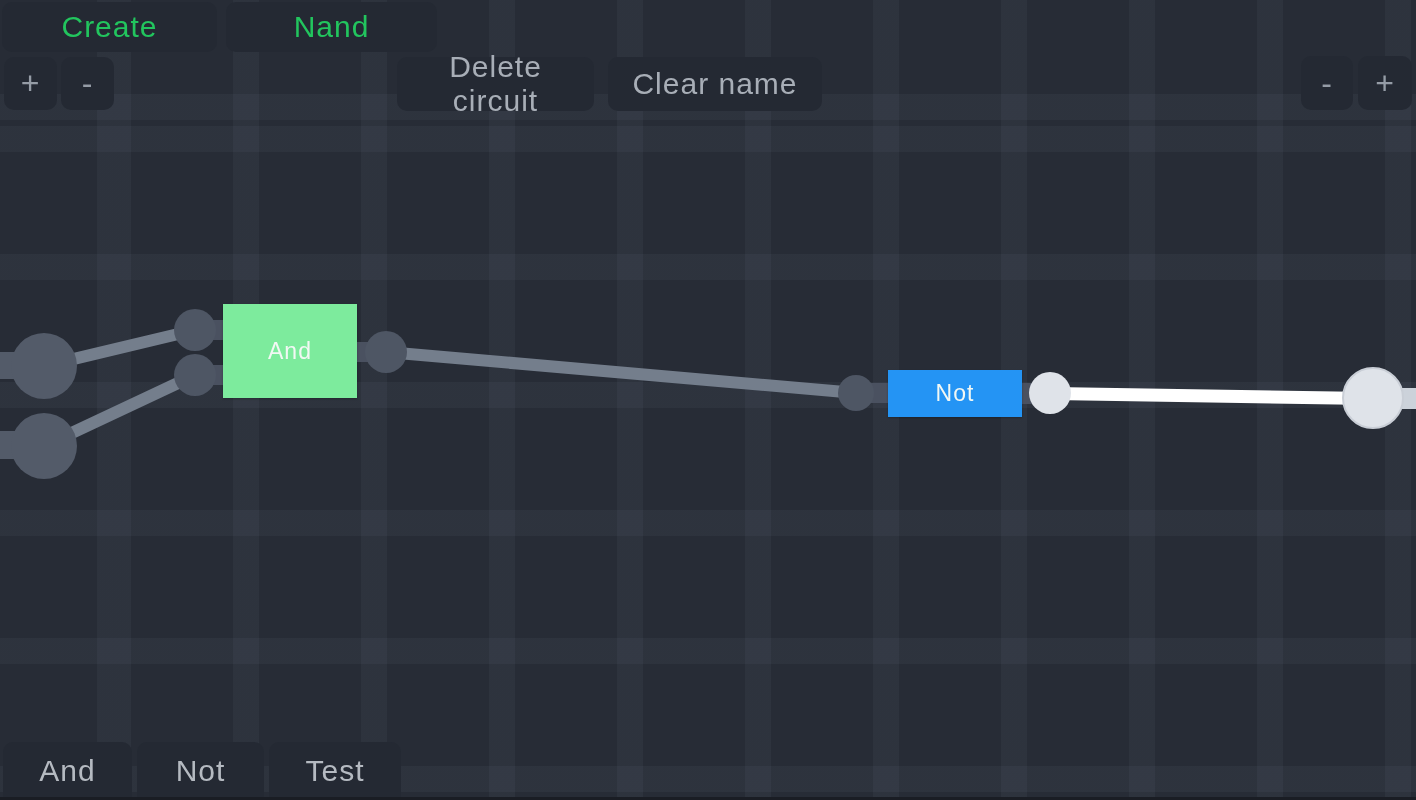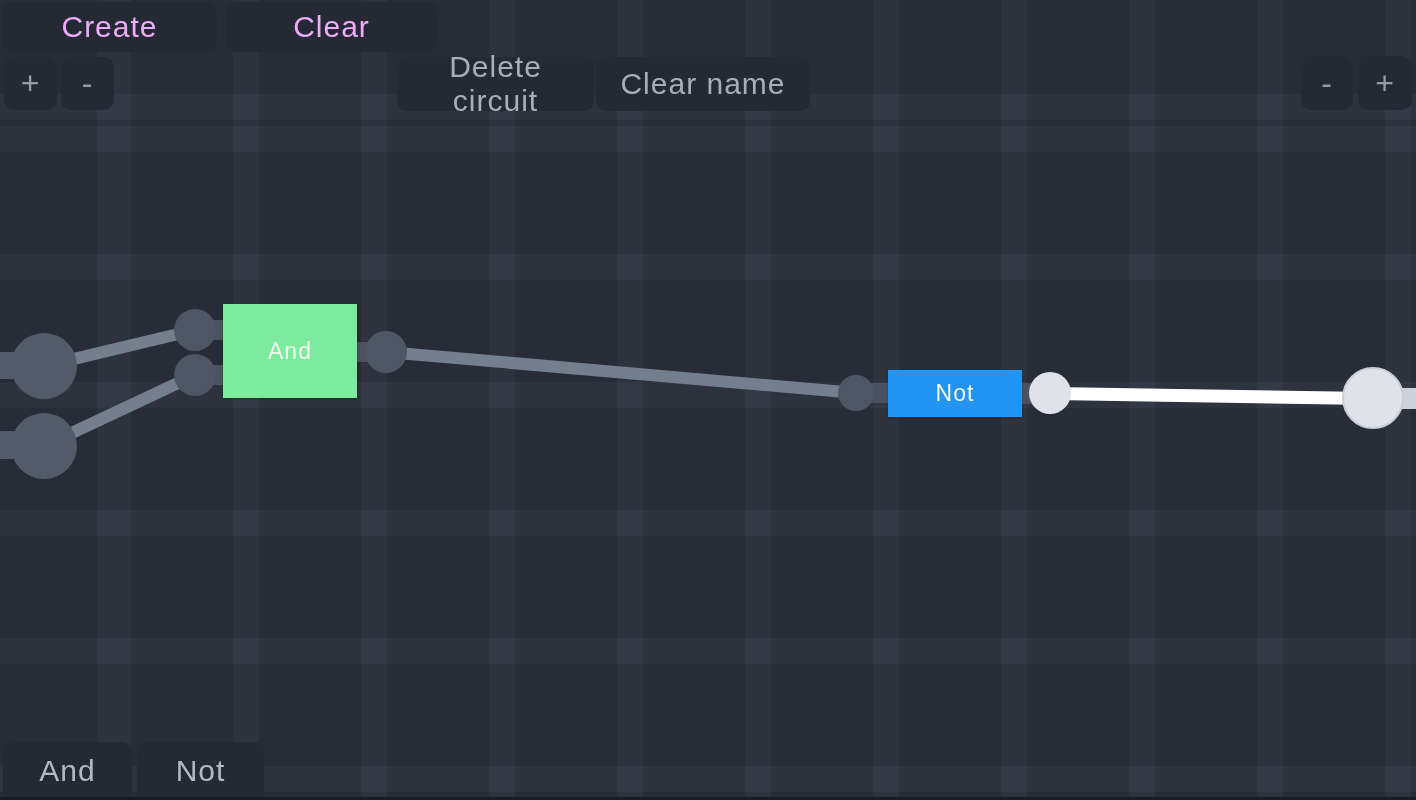--- a/index.html
+++ b/index.html
@@ -9,39 +9,39 @@
   
   #circuit-layer{position:absolute;inset:0;background-color:#272c36;
     background-image:
       repeating-linear-gradient(to right, rgba(154,166,188,0.055) 0 26px, transparent 26px 128px),
       repeating-linear-gradient(to bottom, rgba(154,166,188,0.055) 0 26px, transparent 26px 128px);
     background-position:105px 0,0 126px;}
   #app::after{content:"";position:absolute;left:0;right:0;bottom:0;height:3px;background:#1a1d24;}
 
   
   .btn{position:absolute;background:#242933;border:none;border-radius:10px;
-    color:#f0abfc;font-size:30px;letter-spacing:1px;font-family:inherit;
+    color:#22c55e;font-size:30px;letter-spacing:1px;font-family:inherit;
     display:flex;align-items:center;justify-content:center;cursor:pointer;box-sizing:border-box;}
 
   
   .topbar{position:absolute;left:2px;top:2px;right:2px;height:50px;display:flex;gap:9px;}
   .topbar .btn{position:relative;flex:0 0 auto;}
   #create-btn{width:215px;}
   #menu-btn{width:211px;}
   #circuit-name{flex:1 1 auto;background:#242933;border:none;outline:none;border-radius:10px;
     color:#c8ccd3;font-size:30px;letter-spacing:1px;font-family:inherit;padding:0 18px;}
   #circuit-name::placeholder{color:#6f7783;}
 
   
   .sq{width:53px;height:53px;color:#959ca6;font-size:32px;}
   #zoom-in-left{left:4px;top:57px;}
   #zoom-out-left{left:61px;top:57px;}
   #zoom-out-right{left:1301px;top:56px;width:52px;height:54px;}
   #zoom-in-right{left:1358px;top:56px;width:54px;height:54px;}
-  .actions{position:absolute;left:397px;top:57px;height:54px;display:flex;gap:2px;justify-content:flex-end;}
+  .actions{position:absolute;left:397px;top:57px;height:54px;display:flex;gap:14px;justify-content:flex-end;}
   .actions .btn{position:relative;height:54px;color:#a8aeb7;}
   #delete-circuit-btn{width:197px;}
   #clear-board-btn{width:214px;}
   #open-circuit-btn{width:197px;}
 
   
   .palette{position:absolute;left:3px;top:742px;display:flex;gap:5px;}
   .palette .btn{position:relative;height:58px;border-radius:10px 10px 0 0;color:#b5bac1;}
   .palette .btn:nth-child(1){width:129px;}
   .palette .btn:nth-child(2){width:127px;}
@@ -84,32 +84,33 @@
       <div class="gate" style="left: 223px; top: 304px; width: 134px; height: 94px; background: rgb(125, 235, 157); color: rgb(242, 248, 244);">
         <span>And</span>
       </div>
       <div class="gate" style="left: 888px; top: 370px; width: 134px; height: 47px; background: rgb(36, 148, 244); color: rgb(242, 248, 244);">
         <span>Not</span>
       </div>
     </div>
 
   <div class="topbar">
     <button class="btn" id="create-btn">Create</button>
-    <button class="btn" id="menu-btn">Clear</button>
+    <button class="btn" id="menu-btn">Nand</button>
   </div>
 
   <button class="btn sq" id="zoom-in-left">+</button>
   <button class="btn sq" id="zoom-out-left">-</button>
 
   <div class="actions">
     <button class="btn" id="delete-circuit-btn">Delete circuit</button>
     <button class="btn" id="clear-board-btn">Clear name</button>
   </div>
 
   <button class="btn sq" id="zoom-out-right">-</button>
   <button class="btn sq" id="zoom-in-right">+</button>
 
   <div class="palette">
     <button class="btn">And</button>
     <button class="btn">Not</button>
+    <button class="btn">Test</button>
   </div>
 
 </div>
 
 </body></html>

